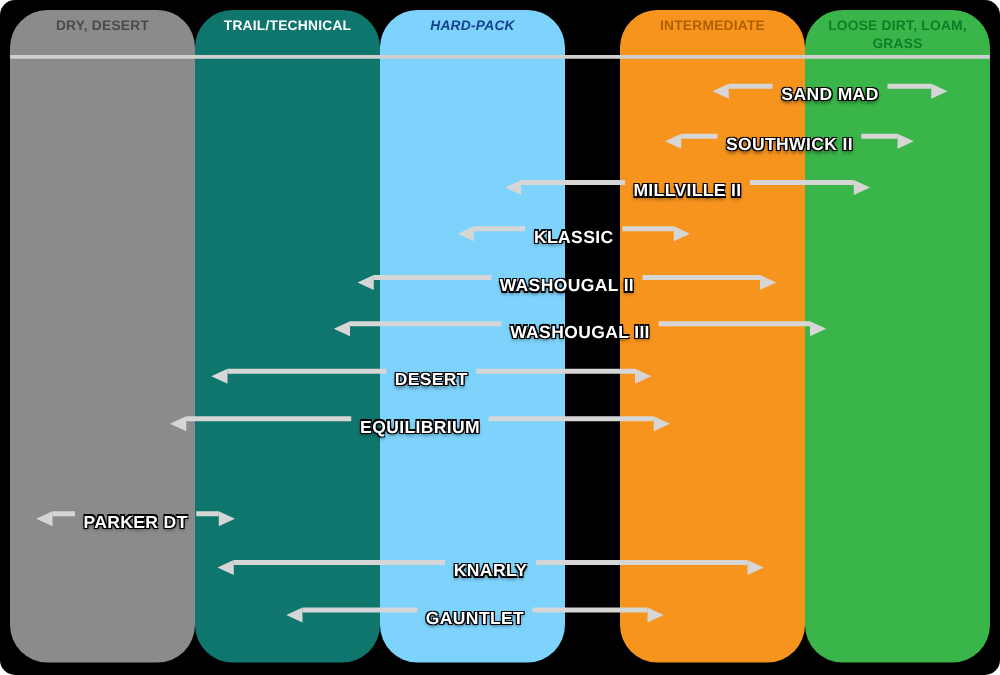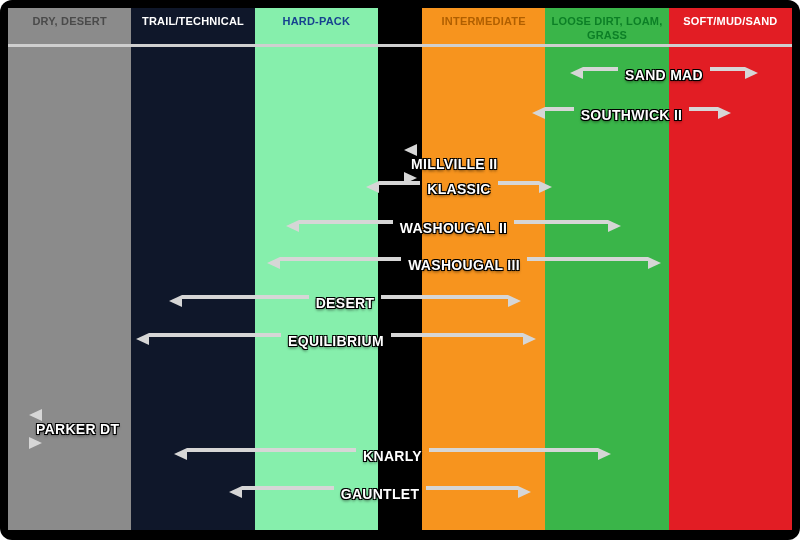--- a/index.html
+++ b/index.html
@@ -1,21 +1,21 @@
 <!DOCTYPE html>
 <html style="--arrow: #d6d6d6;"><head>
 <meta charset="utf-8">
 <style>
   html,body{margin:0;padding:0;background:#ffffff;font-family:"Liberation Sans",sans-serif;}
   .chart{
     position:relative;width:800px;height:540px;background:#000;border-radius:12px;
     overflow:hidden;box-sizing:border-box;
   }
   .cols{position:absolute;left:8px;top:8px;right:8px;bottom:10px;display:flex;}
-  .col{flex:1 1 0;position:relative;}
+  .col{flex:1 1 0;position:relative;border-radius:30px;}
   .col-head{
     padding:6px 3px 0;text-align:center;font-weight:bold;font-size:11px;line-height:1.3;
     letter-spacing:.2px;
   }
   .header-rule{position:absolute;left:8px;right:8px;top:44px;height:3px;background:#cfcfcf;}
   .rows{position:absolute;inset:0;}
   .row{position:absolute;height:22px;display:flex;align-items:flex-start;}
   .ah{width:0;height:0;flex:0 0 auto;}
   .ah-l{border-top:6px solid transparent;border-bottom:6px solid transparent;border-right:13px solid var(--arrow,#d6d6d6);}
   .ah-r{border-top:6px solid transparent;border-bottom:6px solid transparent;border-left:13px solid var(--arrow,#d6d6d6);}
@@ -28,55 +28,52 @@
 </style>
 </head>
 <body>
 
 <div class="chart">
 
   <div class="cols">
     <div class="col" style="background: rgb(139, 139, 139);">
       <div class="col-head" style="color: rgb(74, 74, 74);">DRY, DESERT</div>
     </div>
-    <div class="col" style="background: #0f172a;">
+    <div class="col" style="background: #0f766e;">
       <div class="col-head" style="color: rgb(255, 255, 255);">TRAIL/TECHNICAL</div>
     </div>
-    <div class="col" style="background: #86efac;">
+    <div class="col" style="background: #7dd3fc; font-style: italic;">
       <div class="col-head" style="color: rgb(22, 65, 143);">HARD-PACK</div>
     </div>
     <div class="col" style="background: rgb(247, 148, 30); margin-left: 44px;">
       <div class="col-head" style="color: rgb(176, 95, 0);">INTERMEDIATE</div>
     </div>
     <div class="col" style="background: rgb(58, 181, 73);">
       <div class="col-head" style="color: rgb(12, 127, 38);">LOOSE DIRT, LOAM, GRASS</div>
-    </div>
-    <div class="col" style="background: rgb(226, 29, 36);">
-      <div class="col-head" style="color: rgb(255, 255, 255);">SOFT/MUD/SAND</div>
     </div>
   </div>
 
   <div class="header-rule"></div>
 
   <div class="rows">
     <div class="row" style="left: 570px; top: 67px; width: 188px;">
       <span class="ah ah-l"></span>
         <span class="ln"></span>
       <span class="lbl">SAND MAD</span>
       <span class="ln"></span>
         <span class="ah ah-r"></span>
     </div>
     <div class="row" style="left: 532px; top: 107px; width: 199px;">
       <span class="ah ah-l"></span>
         <span class="ln"></span>
       <span class="lbl">SOUTHWICK II</span>
       <span class="ln"></span>
         <span class="ah ah-r"></span>
     </div>
-    <div class="row" style="left: 404px; top: 144px; width: 292px; flex-direction: column;">
+    <div class="row" style="left: 404px; top: 144px; width: 292px;">
       <span class="ah ah-l"></span>
         <span class="ln"></span>
       <span class="lbl">MILLVILLE II</span>
       <span class="ln"></span>
         <span class="ah ah-r"></span>
     </div>
     <div class="row" style="left: 366px; top: 181px; width: 186px;">
       <span class="ah ah-l"></span>
         <span class="ln"></span>
       <span class="lbl">KLASSIC</span>
@@ -104,21 +101,21 @@
       <span class="ln"></span>
         <span class="ah ah-r"></span>
     </div>
     <div class="row" style="left: 136px; top: 333px; width: 400px;">
       <span class="ah ah-l"></span>
         <span class="ln"></span>
       <span class="lbl">EQUILIBRIUM</span>
       <span class="ln"></span>
         <span class="ah ah-r"></span>
     </div>
-    <div class="row" style="left: 29px; top: 409px; width: 159px; flex-direction: column;">
+    <div class="row" style="left: 29px; top: 409px; width: 159px;">
       <span class="ah ah-l"></span>
         <span class="ln"></span>
       <span class="lbl">PARKER DT</span>
       <span class="ln"></span>
         <span class="ah ah-r"></span>
     </div>
     <div class="row" style="left: 174px; top: 448px; width: 437px;">
       <span class="ah ah-l"></span>
         <span class="ln"></span>
       <span class="lbl">KNARLY</span>

